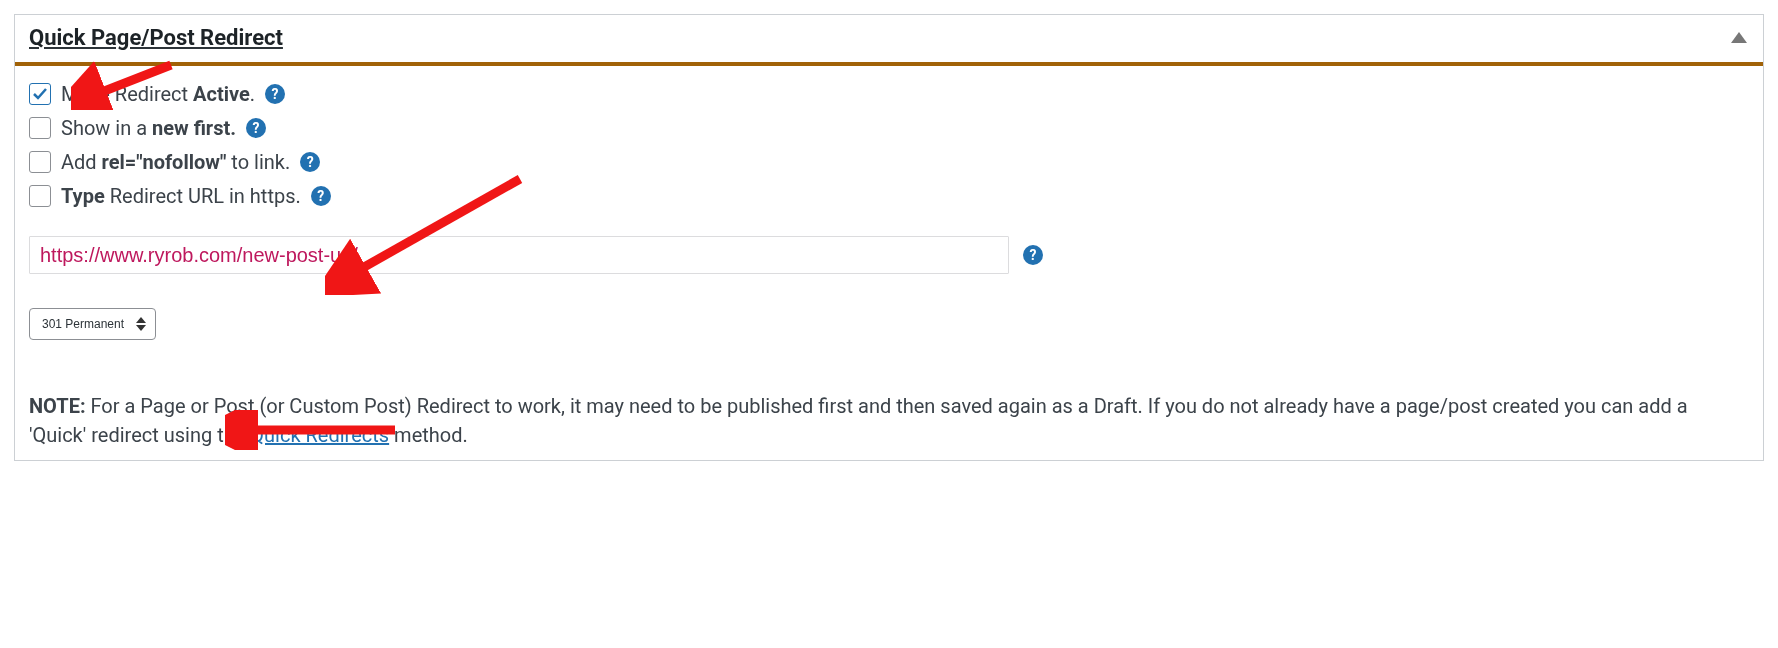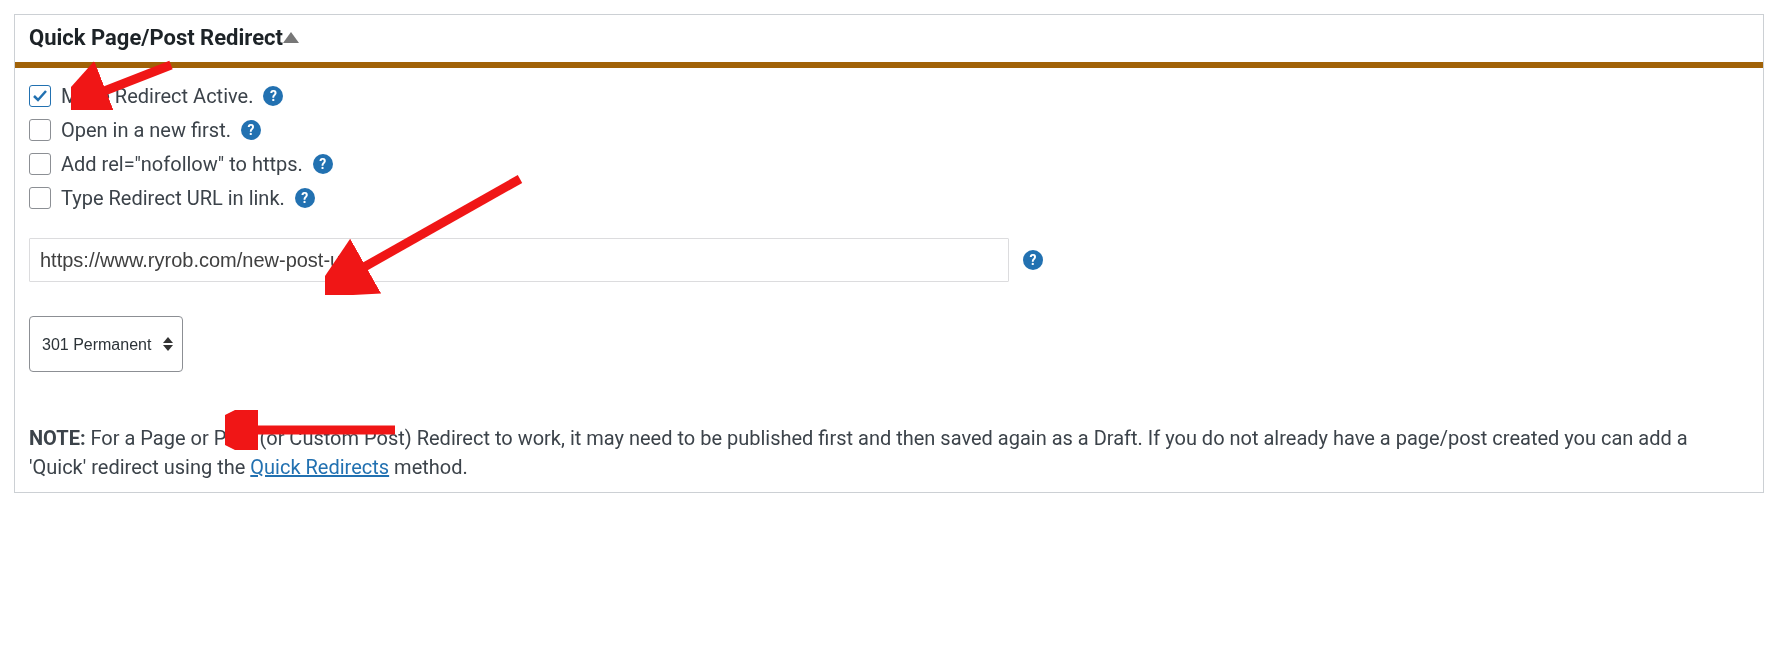--- a/index.html
+++ b/index.html
@@ -11,22 +11,24 @@
     background: #fff;
   }
   .panel {
     border: 1px solid #ccd0d4;
     background: #fff;
     position: relative;
   }
   .panel-header {
     display: flex;
     align-items: center;
+    justify-content: space-between;
     padding: 10px 14px 12px 14px;
-    border-bottom: 6px solid #a16207;
+    border-bottom: 4px solid #a16207;
+    text-decoration: underline;
   }
   .panel-title {
     font-size: 22px;
     font-weight: 700;
     color: #1d2327;
   }
   .collapse-btn {
     width: 0; height: 0;
     border-left: 8px solid transparent;
     border-right: 8px solid transparent;
@@ -61,21 +63,21 @@
     align-items: center;
     justify-content: center;
     cursor: pointer;
     flex-shrink: 0;
   }
   .cb.checked {
     border-color: #2271b1;
   }
   .cb.checked svg { display: block; }
   .cb svg { display: none; width: 16px; height: 16px; }
-  .opt-label strong { font-weight: 400; }
+  .opt-label strong { font-weight: 700; }
   .help {
     width: 20px;
     height: 20px;
     border-radius: 50%;
     background: #2271b1;
     color: #fff;
     font-size: 14px;
     font-weight: 700;
     display: inline-flex;
     align-items: center;
@@ -91,38 +93,38 @@
   }
   .url-row {
     display: flex;
     align-items: center;
     gap: 14px;
     margin-bottom: 34px;
   }
   .text-input {
     width: 980px;
     max-width: 100%;
-    height: 44px;
+    height: 38px;
     padding: 16px 10px;
     font-size: 20px;
     border: 1px solid #dcdcde;
     border-radius: 1px;
-    color: #404040;
+    color: #be185d;
     background: #fff;
   }
   .select-wrap {
     position: relative;
     display: inline-block;
   }
   .select-input {
     appearance: none;
     -webkit-appearance: none;
-    height: 56px;
+    height: 32px;
     padding: 4px 30px 4px 12px;
-    font-size: 16px;
+    font-size: 12px;
     border: 1px solid #8c8f94;
     border-radius: 4px;
     background: #fff;
     color: #2c3338;
     cursor: pointer;
   }
   .select-arrows {
     position: absolute;
     right: 10px;
     top: 50%;
@@ -185,41 +187,41 @@
           <span>Make Redirect </span><strong>Active</strong><span>.</span>
         </span>
         <span class="help">?</span>
       </div>
 
       <div class="opt-row">
         <span class="cb">
           
         </span>
         <span class="opt-label">
-          <span>Open in a </span><strong>new first.</strong><span></span>
+          <span>Show in a </span><strong>new first.</strong><span></span>
         </span>
         <span class="help">?</span>
       </div>
 
       <div class="opt-row">
         <span class="cb">
           
         </span>
         <span class="opt-label">
-          <span>Add </span><strong>rel="nofollow"</strong><span> to https.</span>
+          <span>Add </span><strong>rel="nofollow"</strong><span> to link.</span>
         </span>
         <span class="help">?</span>
       </div>
 
       <div class="opt-row">
         <span class="cb">
           
         </span>
         <span class="opt-label">
-          <span></span><strong>Type</strong><span> Redirect URL in link.</span>
+          <span></span><strong>Type</strong><span> Redirect URL in https.</span>
         </span>
         <span class="help">?</span>
       </div>
 
     </div>
 
     <div class="url-row">
       <input class="text-input" type="text" value="https://www.ryrob.com/new-post-url/" style="">
       <span class="help">?</span>
     </div>

